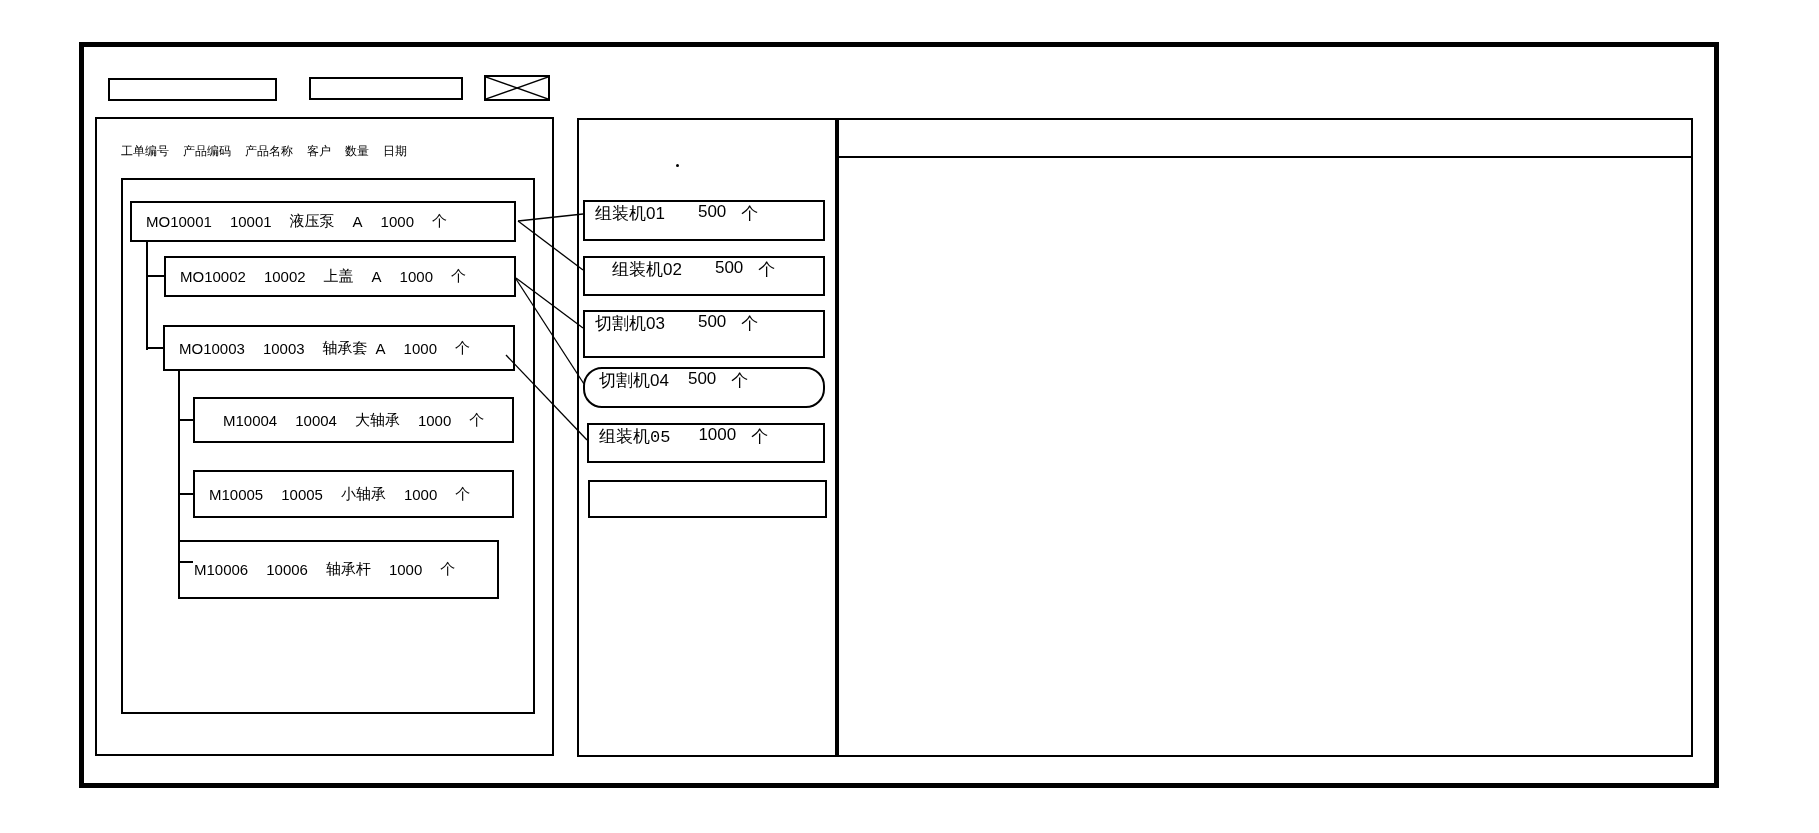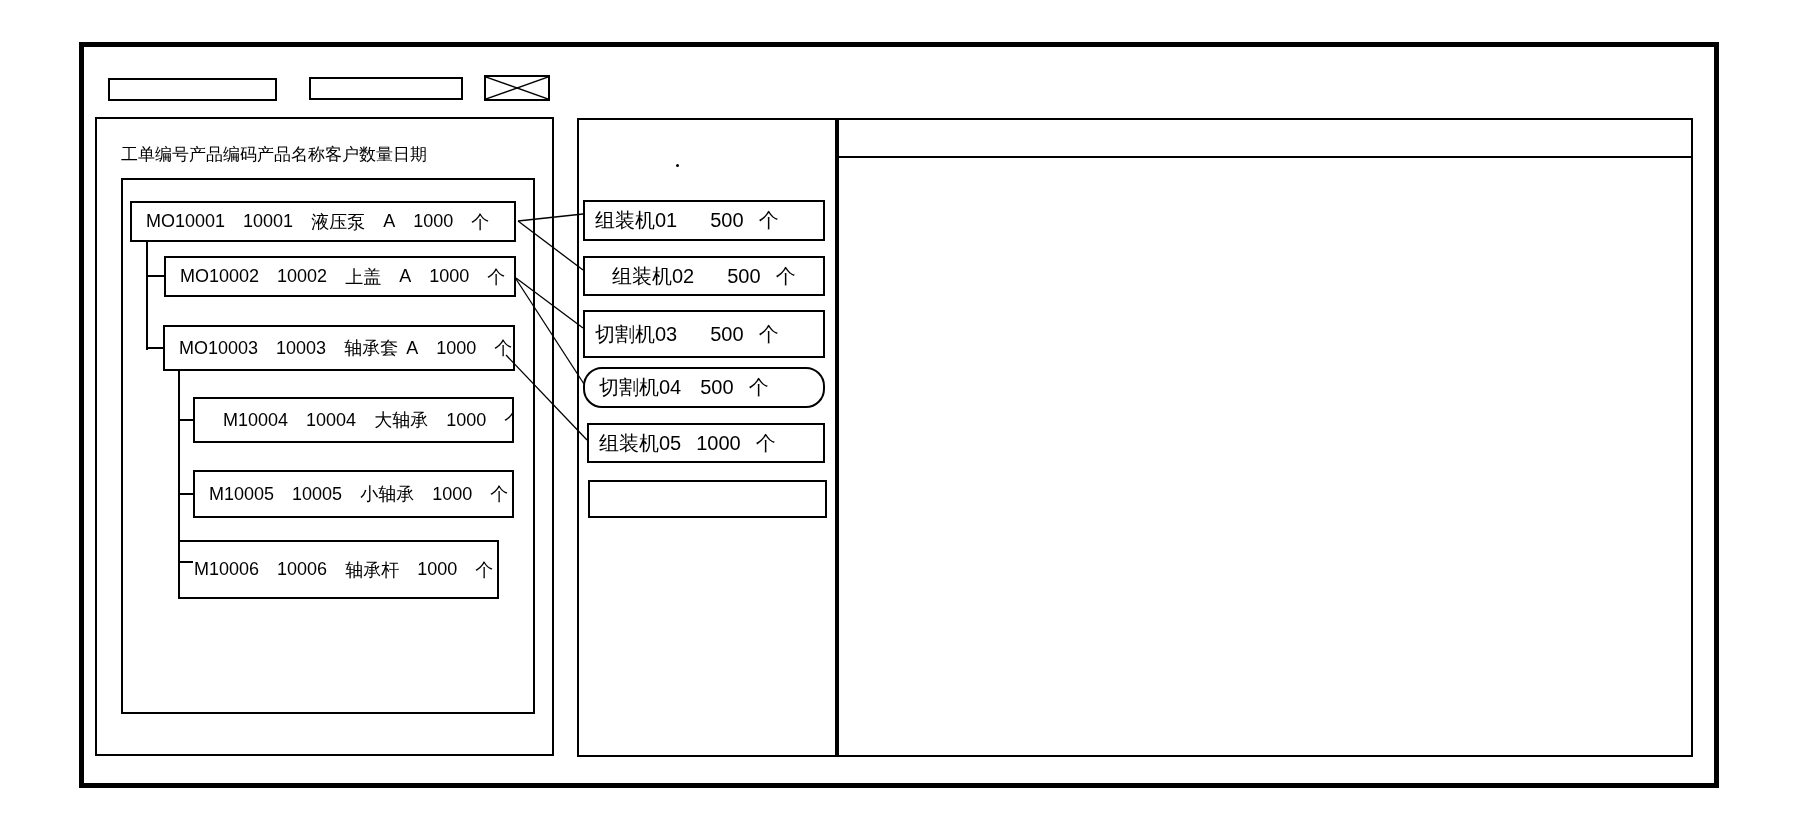--- a/index.html
+++ b/index.html
@@ -25,39 +25,40 @@
     border: 2px solid #000000;
     background: #ffffff;
   }
   .row-box {
     border: 2px solid #000000;
     background: #ffffff;
     display: flex;
     align-items: center;
     gap: 18px;
     padding-left: 14px;
-    font-size: 18px;
+    font-size: 15px;
     white-space: nowrap;
     overflow: hidden;
   }
   .machine-box {
     border: 2px solid #000000;
     background: #ffffff;
     display: flex;
-    align-items: center;
+    align-items: flex-start;
     gap: 15px;
     padding-left: 10px;
-    font-size: 20px;
+    font-size: 17px;
     white-space: nowrap;
     overflow: hidden;
   }
   .machine-box .mname { margin-right: 18px; }
   .header-row {
     display: flex;
-    font-size: 17px;
+    gap: 14px;
+    font-size: 12px;
     white-space: nowrap;
   }
   .hline { background: #000000; height: 2px; }
   .vline { background: #000000; width: 2px; }
   .dot {
     width: 3px; height: 3px;
     background: #000000;
     border-radius: 50%;
   }
   svg.overlay {
@@ -181,21 +182,21 @@
   </div>
 
   <div class="abs machine-box" style="left:583px; top:367px; width:242px; height:41px;border-radius:19px;">
     <span class="mname" style="margin-right:4px;"></span>
     <span class="mname" style="margin-right:4px; margin-left:-15px;">切割机04</span>
     <span>500</span>
     <span>个</span>
   </div>
 
   <div class="abs machine-box" style="left:587px; top:423px; width:238px; height:40px;">
-    <span class="mname" style="margin-right:0;">组装机05</span>
+    <span class="mname" style="margin-right:13px;font-family:Liberation Mono, monospace;">组装机05</span>
     <span>1000</span>
     <span>个</span>
   </div>
 
   <div class="abs machine-box" style="left:588px; top:480px; width:239px; height:38px;">
     <span class="mname"></span>
     <span></span>
     <span></span>
   </div>
 

